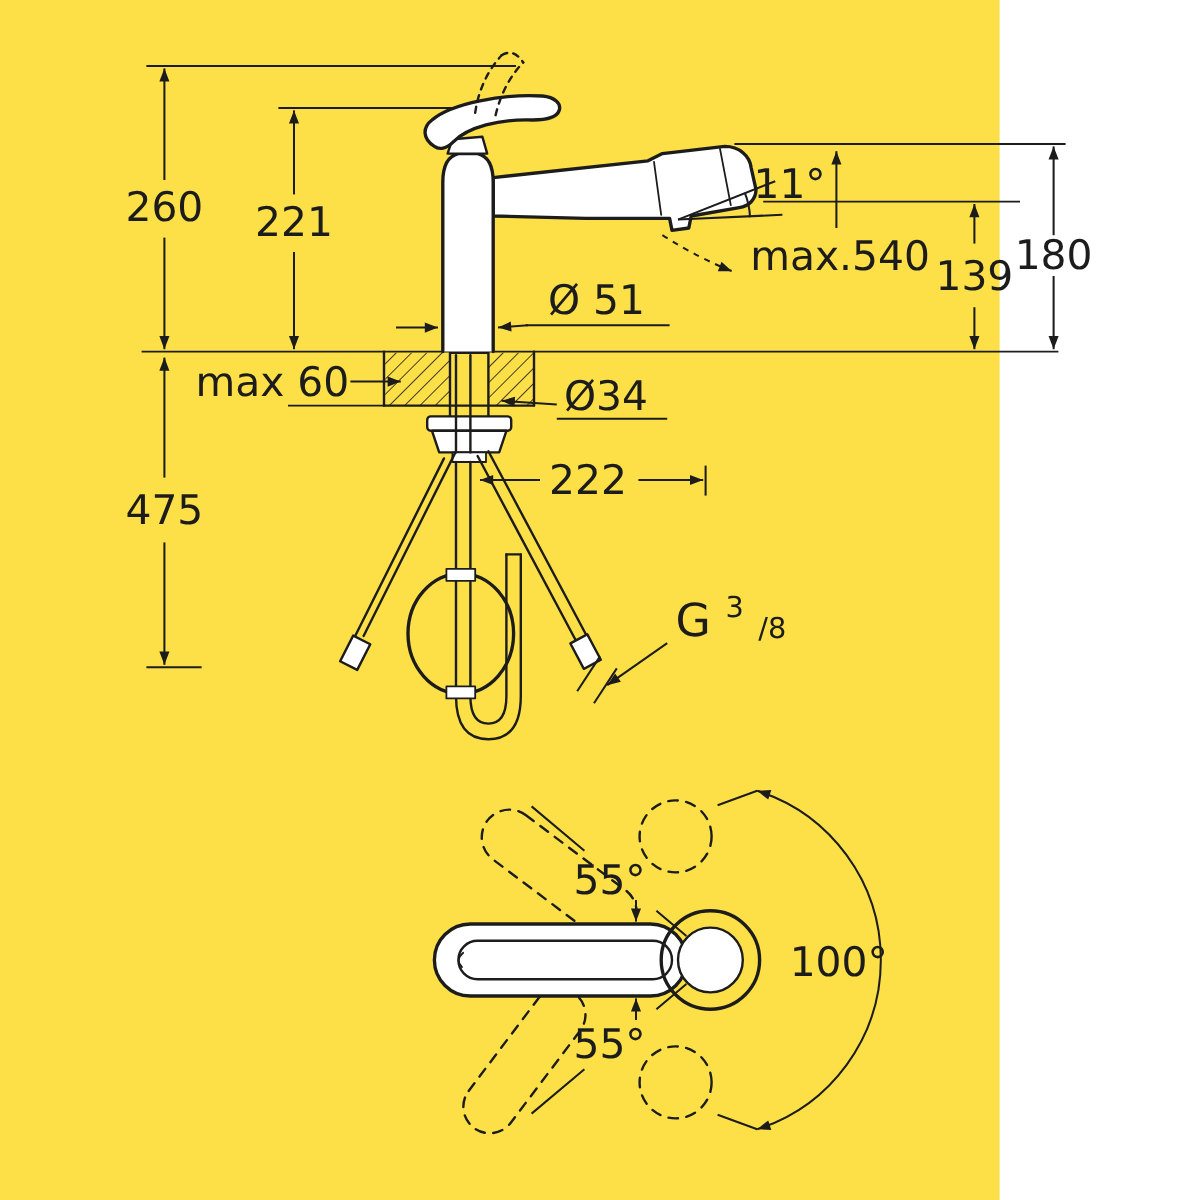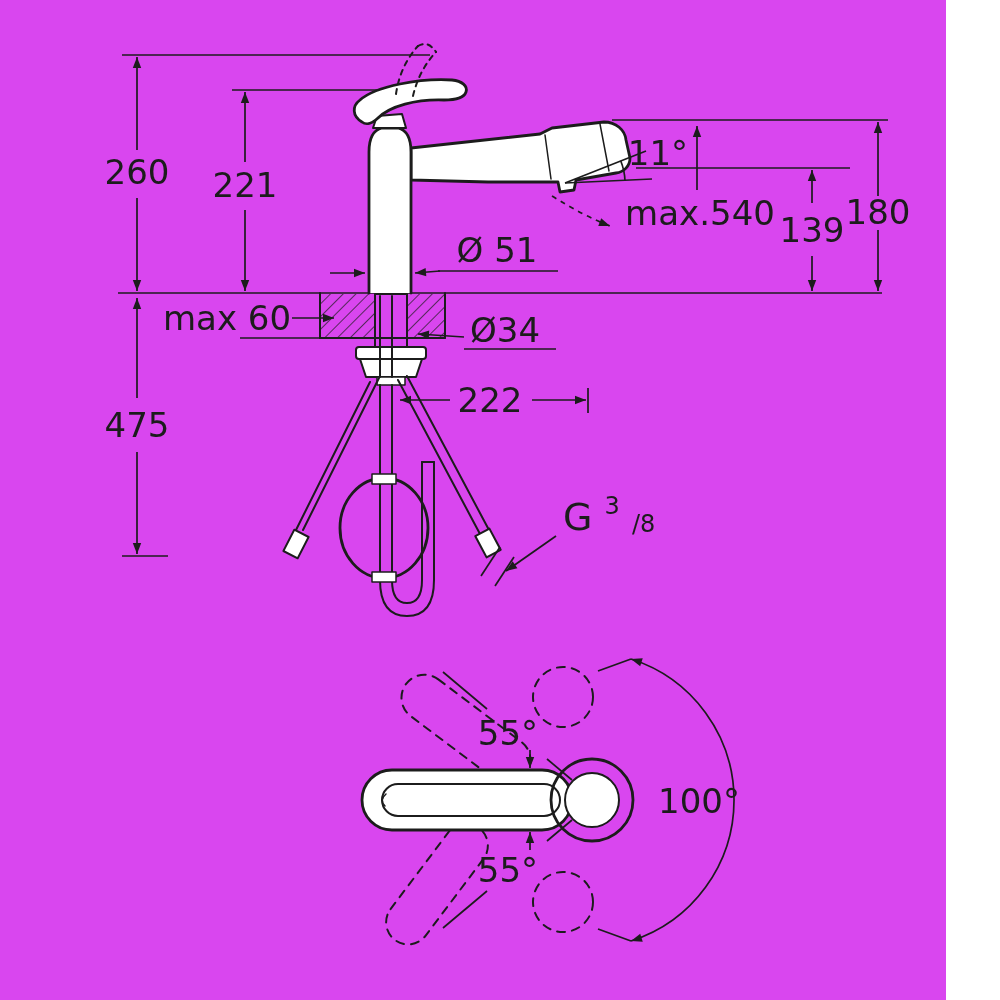--- a/index.html
+++ b/index.html
@@ -1,16 +1,16 @@
 <!DOCTYPE html>
 <html><head>
 <meta charset="utf-8">
 <style>
   html,body { margin:0; padding:0; background:#ffffff; }
-  .stage { width:946px; height:1000px; background:#d946ef; position:relative; }
+  .stage { width:833px; height:1000px; background:#fde047; position:relative; }
   svg { display:block; }
   .ln  { stroke:#1c1c1c; fill:none; stroke-linecap:round; stroke-linejoin:round; }
   .w3  { stroke-width:2.8; }
   .w2  { stroke-width:2; }
   .w15 { stroke-width:1.5; }
   .dim { stroke:#1c1c1c; stroke-width:1.7; fill:none; stroke-linecap:butt; }
   .ext { stroke:#1c1c1c; stroke-width:1.6; fill:none; }
   .dash  { stroke-dasharray:8 7; }
   .dashS { stroke-dasharray:5 5; }
   .fw  { fill:#ffffff; }

